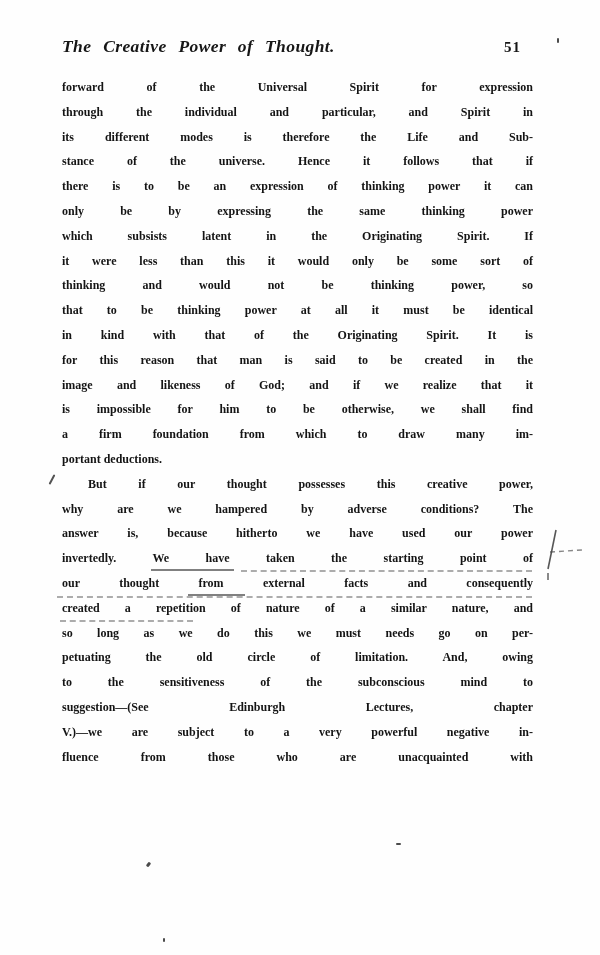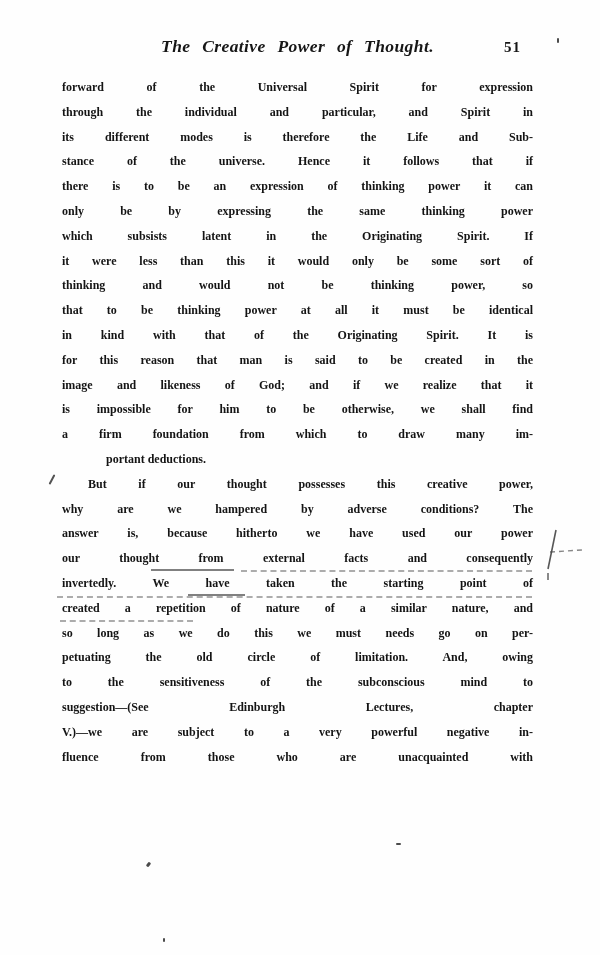--- a/index.html
+++ b/index.html
@@ -8,40 +8,40 @@
     width:600px;height:955px;
     background:#fefefe;
     overflow:hidden;
     font-family:"Liberation Serif","DejaVu Serif",serif;
     color:#141414;
   }
   .header{
     position:absolute;top:36px;left:62px;width:471px;height:26px;
   }
   .title{
-    display:block;text-align:center;
+    display:block;
     font-style:italic;font-weight:bold;
     font-size:17.5px;word-spacing:7px;letter-spacing:0.4px;
     color:#161616;
   }
   .pagenum{
     position:absolute;right:12px;top:3px;
     font-weight:bold;font-size:15px;letter-spacing:1px;
     color:#161616;
     text-align:center;
   }
   .body{
     position:absolute;top:75px;left:62px;width:471px;
     font-size:12px;line-height:24.8px;font-weight:bold;
   }
   .line{
     text-align:justify;text-align-last:justify;
     white-space:normal;
   }
-  .line.last{text-align-last:left;margin-left:44px;}
+  .line.last{text-align-last:left;}
   .line.indent{padding-left:26px;}
   
   .u{position:absolute;height:0;border-top:2px solid rgba(60,60,60,0.65);}
   .u.dash{border-top:2px dashed rgba(90,90,90,0.50);}
   .mark-left-tick{
     position:absolute;left:51px;top:474px;width:2px;height:11px;
     background:rgba(40,40,40,0.8);transform:rotate(28deg);border-radius:1px;
   }
   .margin-svg{position:absolute;}
   .speck{position:absolute;background:rgba(30,30,30,0.8);border-radius:1px;}
@@ -69,22 +69,22 @@
       <div class="line">that to be thinking power at all it must be identical</div>
       <div class="line">in kind with that of the Originating Spirit. It is</div>
       <div class="line">for this reason that man is said to be created in the</div>
       <div class="line">image and likeness of God; and if we realize that it</div>
       <div class="line">is impossible for him to be otherwise, we shall find</div>
       <div class="line">a firm foundation from which to draw many im-</div>
       <div class="line last">portant deductions.</div>
       <div class="line indent">But if our thought possesses this creative power,</div>
       <div class="line">why are we hampered by adverse conditions? The</div>
       <div class="line">answer is, because hitherto we have used our power</div>
+      <div class="line">invertedly. We have taken the starting point of</div>
       <div class="line">our thought from external facts and consequently</div>
-      <div class="line">invertedly. We have taken the starting point of</div>
       <div class="line">created a repetition of nature of a similar nature, and</div>
       <div class="line">so long as we do this we must needs go on per-</div>
       <div class="line">petuating the old circle of limitation. And, owing</div>
       <div class="line">to the sensitiveness of the subconscious mind to</div>
       <div class="line">suggestion—(See Edinburgh Lectures, chapter</div>
       <div class="line">V.)—we are subject to a very powerful negative in-</div>
       <div class="line">fluence from those who are unacquainted with</div>
     </div>
 
   <div class="u" style="left:151px;top:569px;width:83px;"></div>

